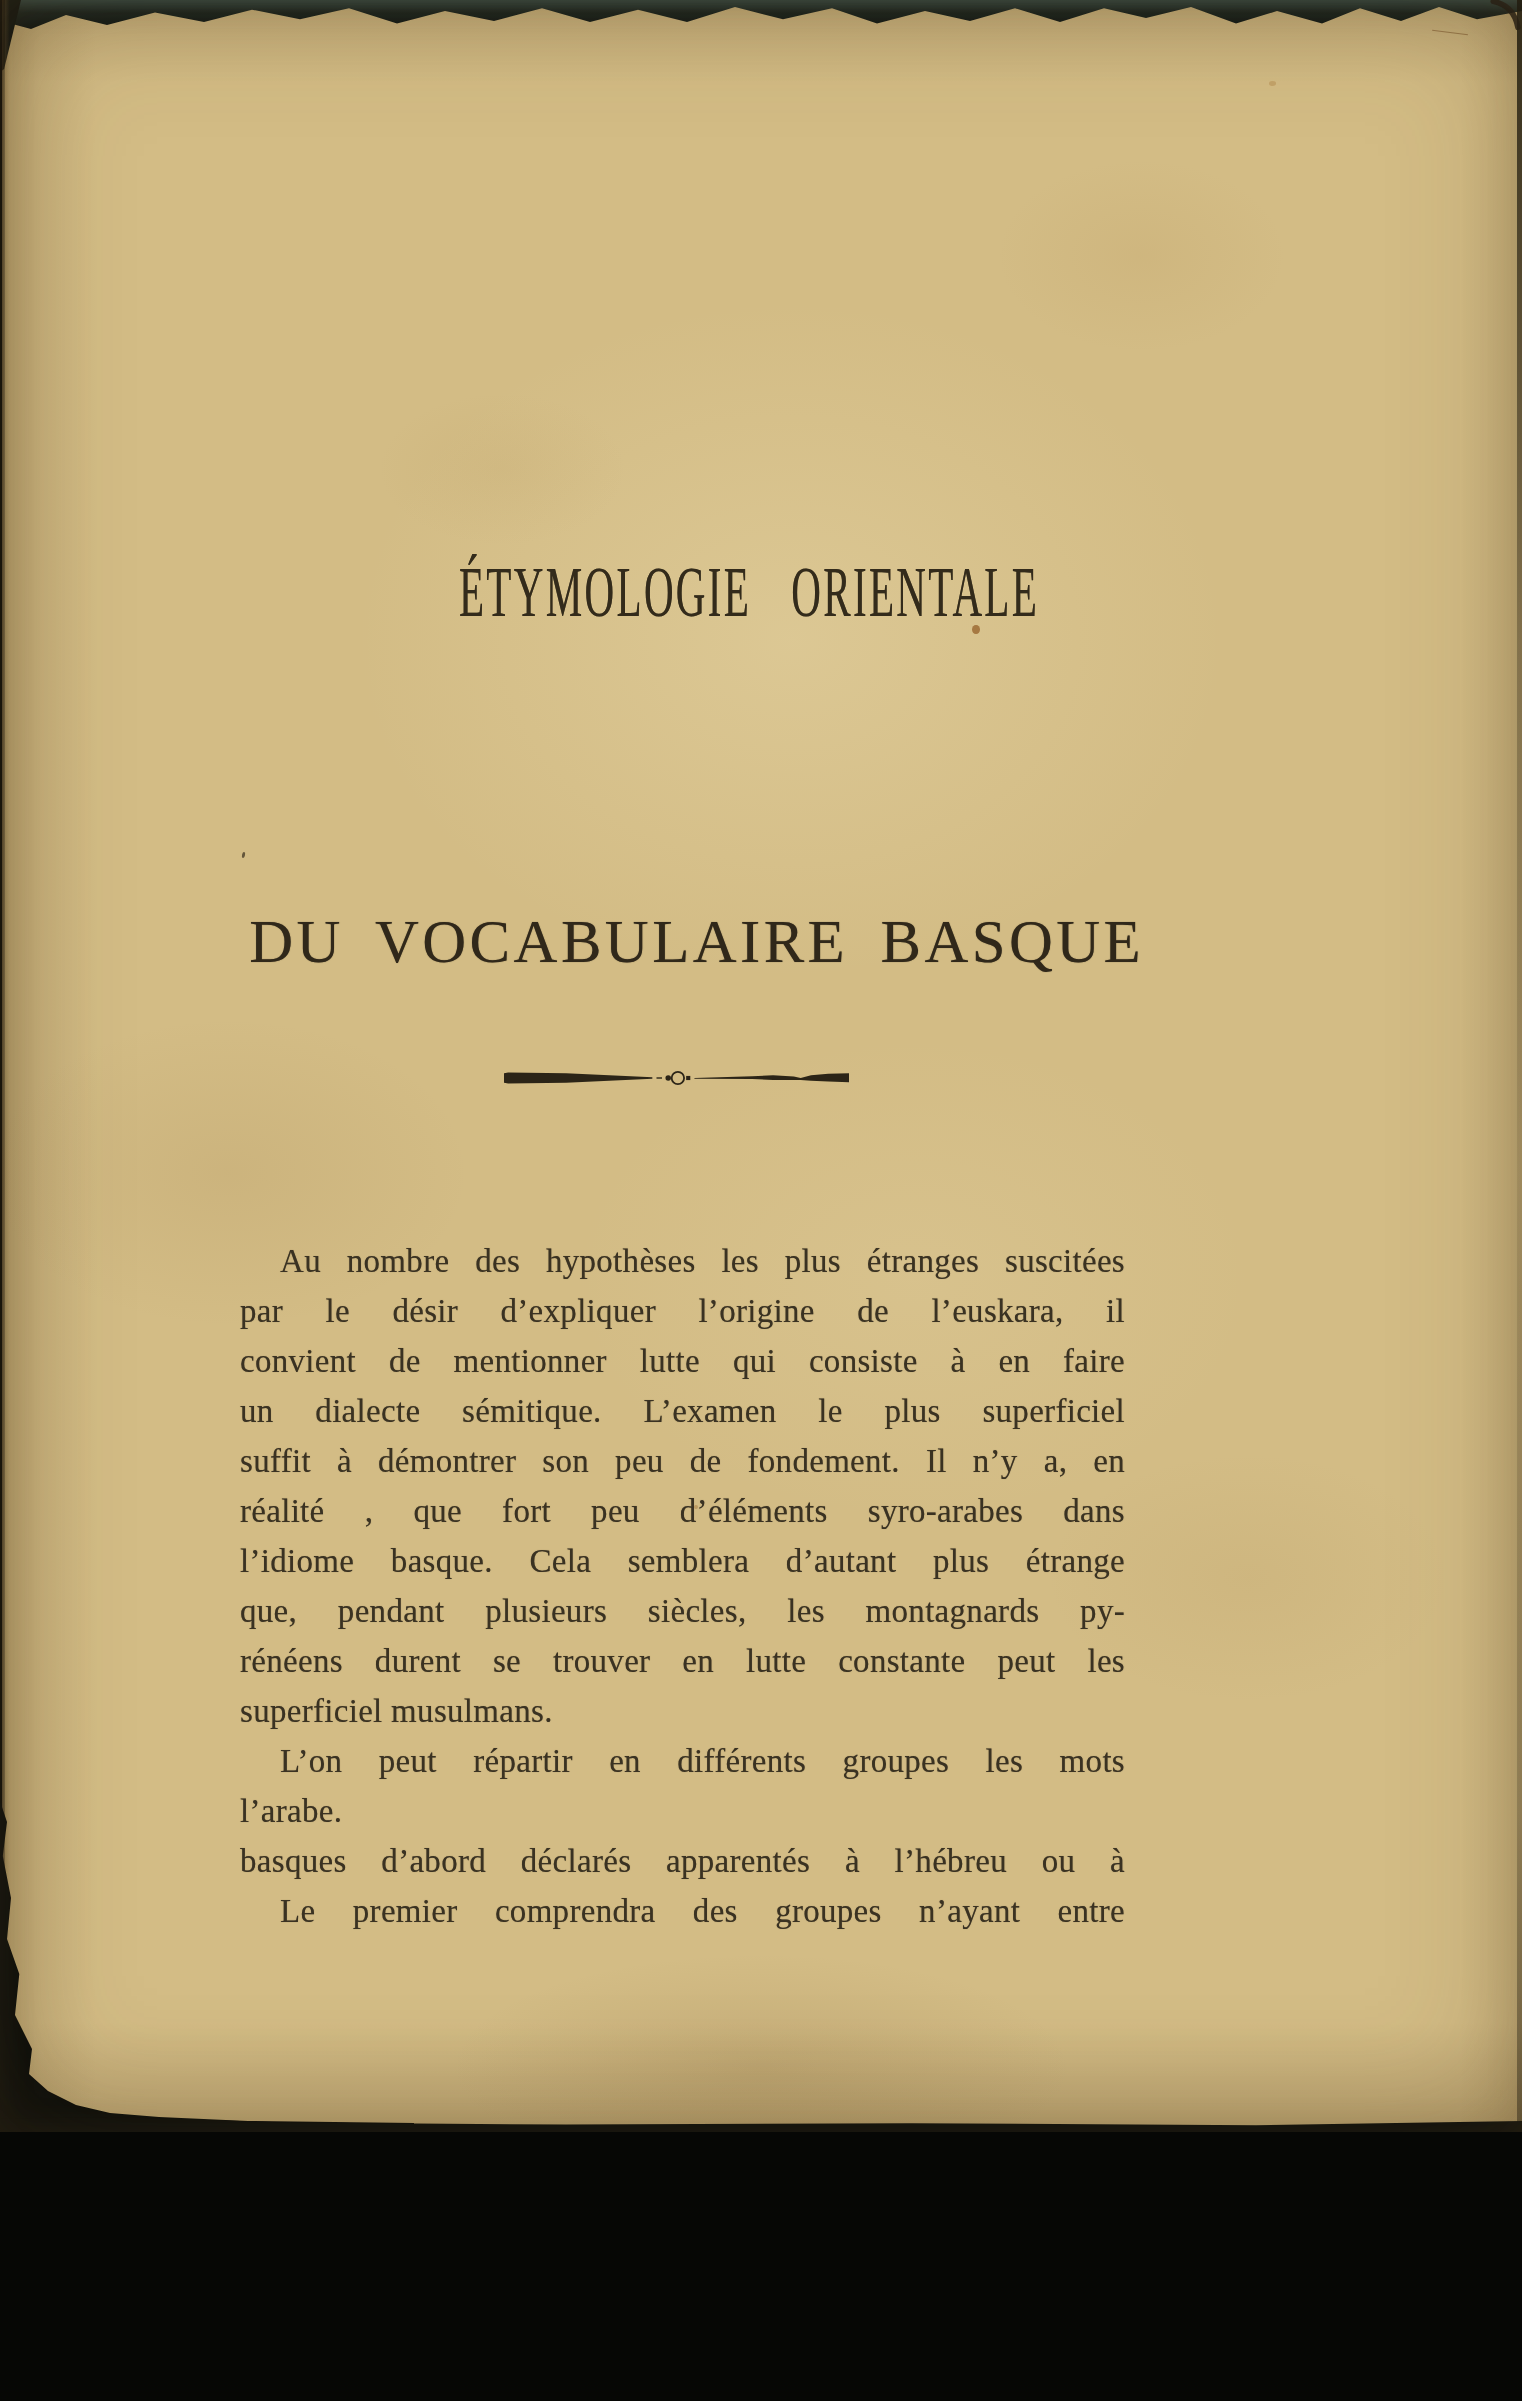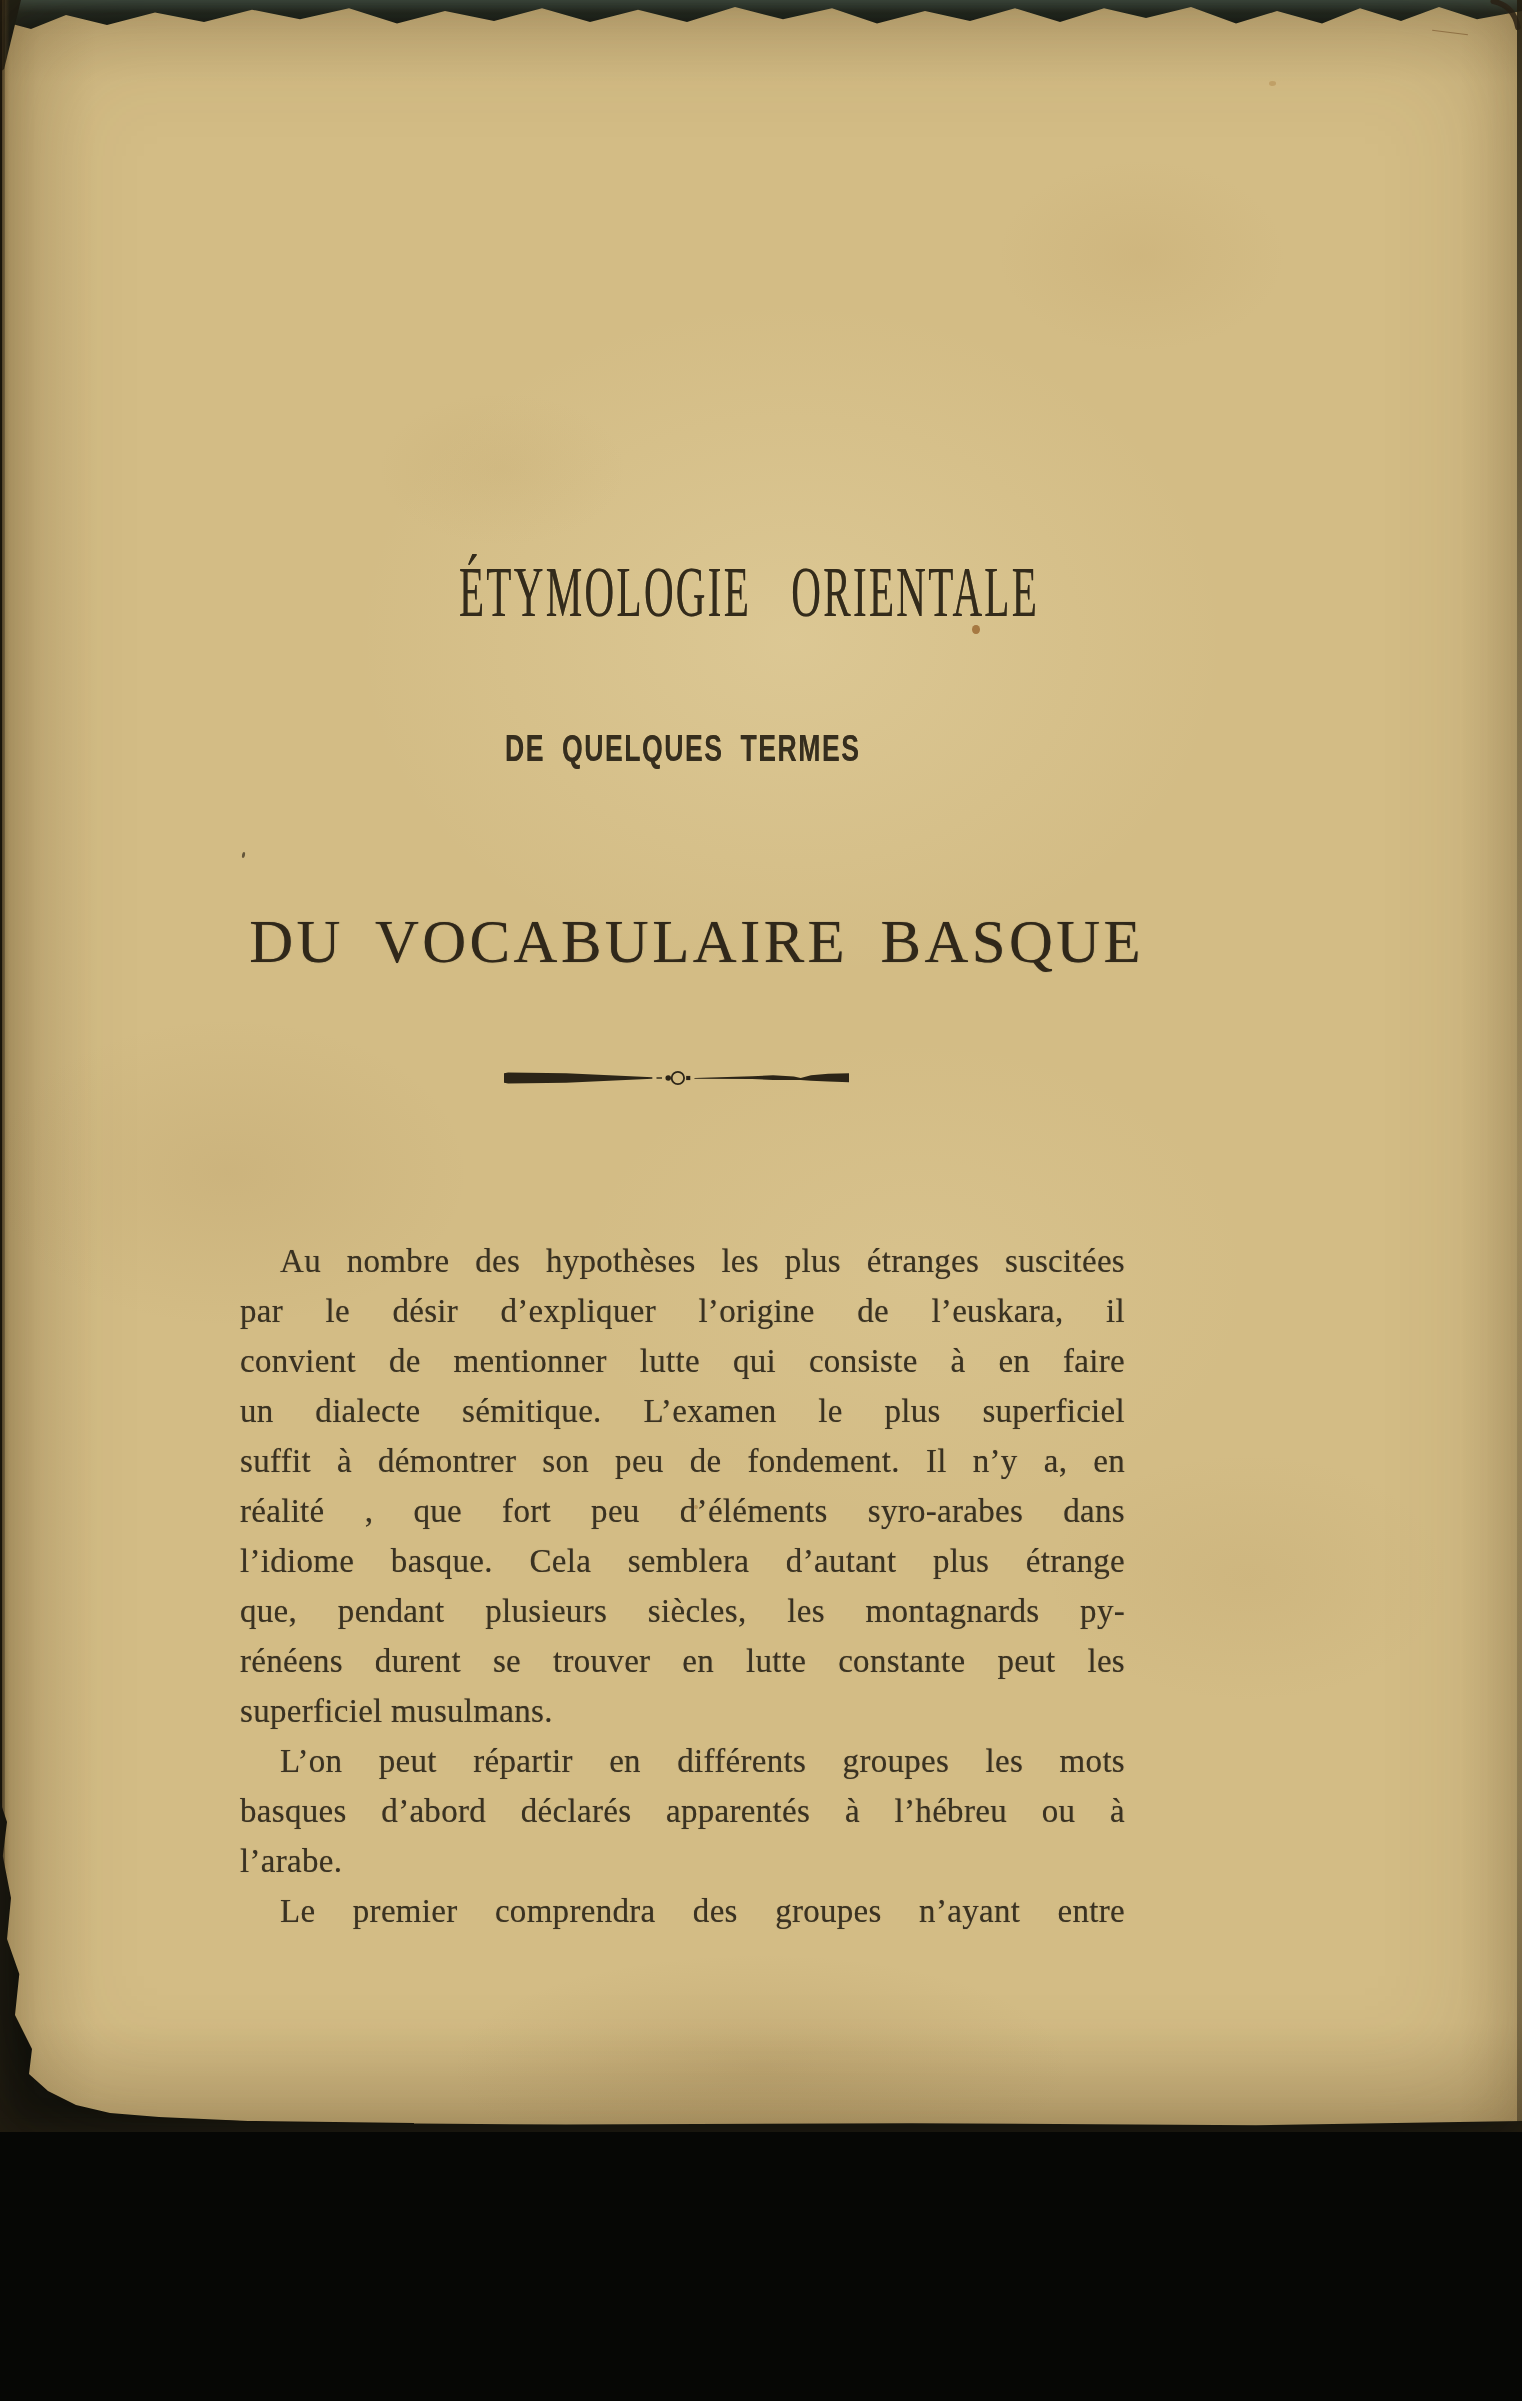--- a/index.html
+++ b/index.html
@@ -128,23 +128,20 @@
 
 <div class="page">
 
   <div class="paper"></div>
   <div class="texture"></div>
 
   <div class="hwrap h-main">
     <span class="squeeze">ÉTYMOLOGIE ORIENTALE</span>
   </div>
 
-  <div class="hwrap h-sub">
-    <span class="squeeze">DE QUELQUES TERMES</span>
-  </div>
 
   <div class="hwrap h-sec">
     <span class="squeeze">DU VOCABULAIRE BASQUE</span>
   </div>
 
   <svg class="ornament" viewBox="0 0 500 26">
     <polygon points="0,6 6,5 90,6 215,12 215,14 90,20 6,21 0,20" fill="#2b2417"></polygon>
     <rect x="221" y="12" width="8" height="2" fill="#2b2417"></rect>
     <circle cx="238" cy="13" r="4" fill="#2b2417"></circle>
     <circle cx="252" cy="13" r="9" fill="none" stroke="#2b2417" stroke-width="2.6"></circle>
@@ -157,22 +154,22 @@
     <div class="line">par le désir d’expliquer l’origine de l’euskara, il</div>
     <div class="line">convient de mentionner lutte qui consiste à en faire</div>
     <div class="line">un dialecte sémitique. L’examen le plus superficiel</div>
     <div class="line">suffit à démontrer son peu de fondement. Il n’y a, en</div>
     <div class="line">réalité , que fort peu d’éléments syro-arabes dans</div>
     <div class="line">l’idiome basque. Cela semblera d’autant plus étrange</div>
     <div class="line">que, pendant plusieurs siècles, les montagnards py-</div>
     <div class="line">rénéens durent se trouver en lutte constante peut les</div>
     <div class="line end">superficiel musulmans.</div>
     <div class="line indent">L’on peut répartir en différents groupes les mots</div>
+    <div class="line end">l’arabe.</div>
     <div class="line">basques d’abord déclarés apparentés à l’hébreu ou à</div>
-    <div class="line end">l’arabe.</div>
     <div class="line indent">Le premier comprendra des groupes n’ayant entre</div>
   </div>
 
   <div class="mark dot-title"></div>
   <div class="mark dot-period"></div>
   <div class="mark speck-a"></div>
   <div class="mark speck-b"></div>
   <div class="mark speck-c"></div>
   <div class="crease c1"></div>
   <div class="crease c2"></div>

